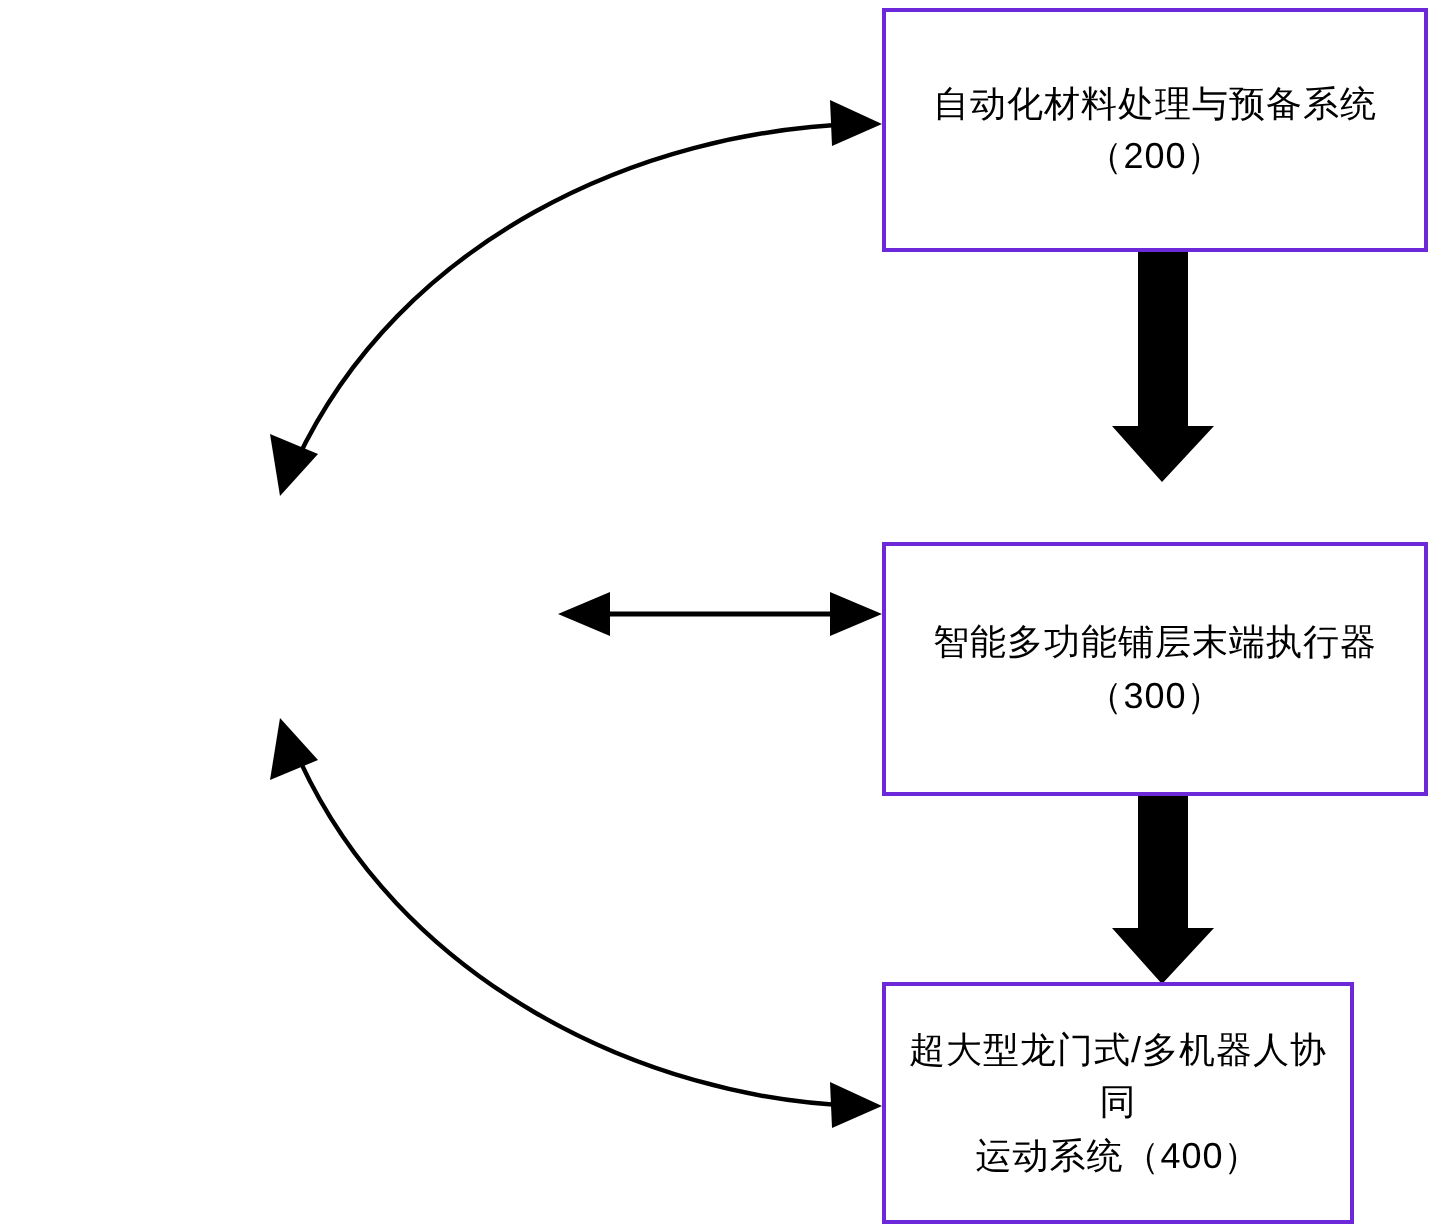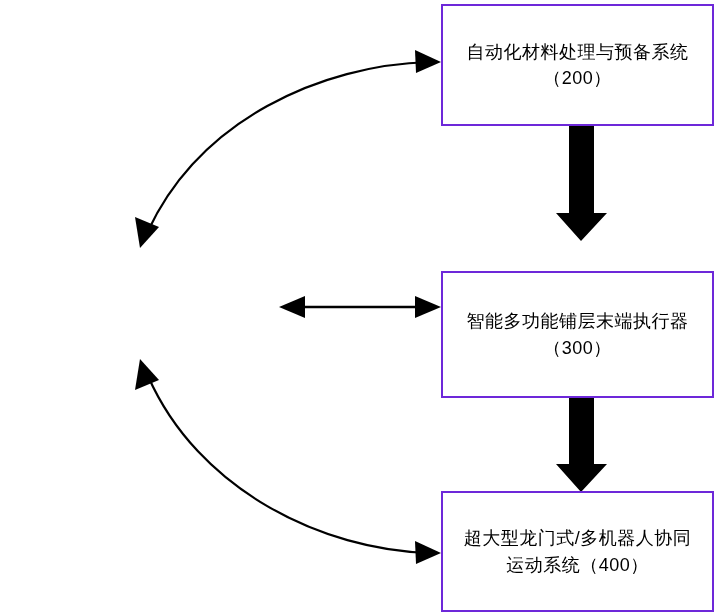--- a/index.html
+++ b/index.html
@@ -31,21 +31,21 @@
   .node-label {
     font-size: 18px;
     line-height: 1.45;
     color: #000000;
     letter-spacing: 0.5px;
     padding: 0 10px;
     white-space: pre-line;
   }
   #node-200 { left: 441px; top: 4px;   width: 273px; height: 122px; }
   #node-300 { left: 441px; top: 242px; width: 273px; height: 127px; margin-top: 29px; }
-  #node-400 { left: 441px; top: 491px; width: 273px; height: 121px; }
+  #node-400 { left: 441px; top: 491px; width: 236px; height: 121px; }
   #node-500 { left: 2px;   top: 239px; width: 276px; height: 128px; }
 
   #connector-layer {
     position: absolute;
     left: 0;
     top: 0;
     width: 722px;
     height: 614px;
     z-index: 2;
   }

